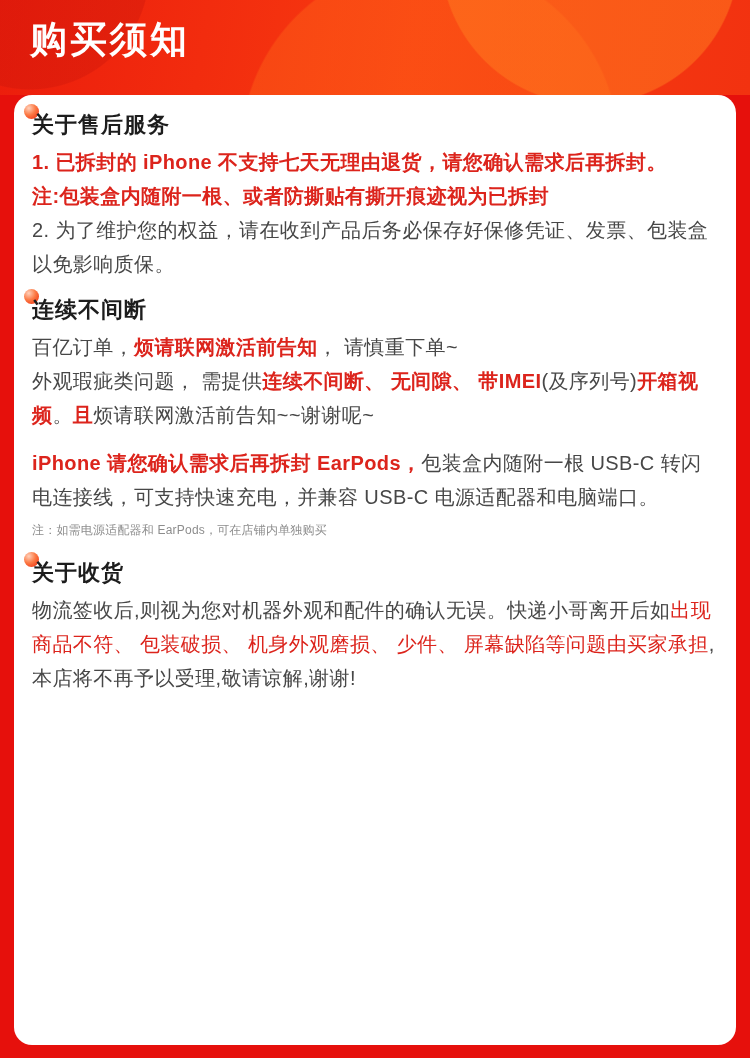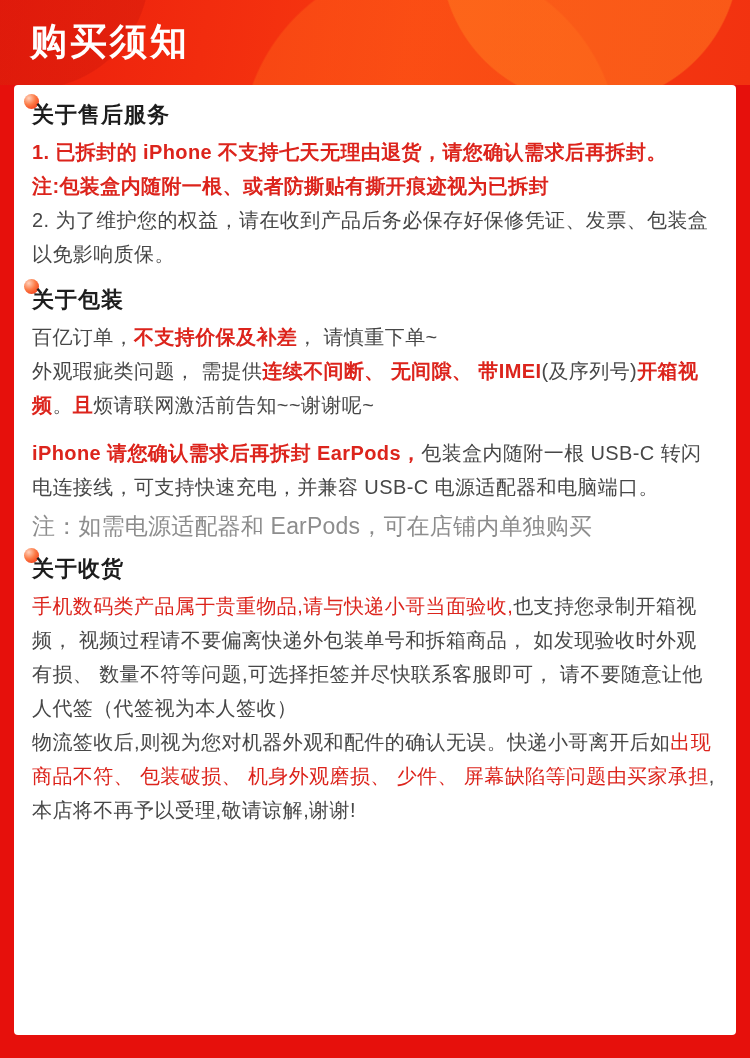--- a/index.html
+++ b/index.html
@@ -5,43 +5,44 @@
   html,body{margin:0;padding:0;}
   body{
     width:750px;height:1058px;
     background:#e6100c;
     font-family:"Liberation Sans","DejaVu Sans",sans-serif;
     overflow:hidden;
   }
   
   .header{
     position:relative;
-    height:85px;
+    height:95px;
     background:
       radial-gradient(circle 150px at 590px -45px, rgba(255,120,30,.55) 0 99%, rgba(255,120,30,0) 100%),
       radial-gradient(circle 190px at 430px 150px, rgba(255,105,25,.40) 0 99%, rgba(255,105,25,0) 100%),
       radial-gradient(circle 120px at 30px -30px, rgba(200,20,10,.35) 0 99%, rgba(200,20,10,0) 100%),
       linear-gradient(100deg,#ec1d0c 0%,#f83b10 55%,#f23210 100%);
+    font-family: Liberation Mono, monospace;
   }
   .header h1{
     margin:0;
     padding:22px 0 0 30px;
     font-size:37px;
     line-height:40px;
     font-weight:700;
     letter-spacing:3px;
     color:#ffffff;
   }
   
   .card{
     box-sizing:border-box;
     margin:0 14px;
     height:950px;
     background:#ffffff;
-    border-radius:4px;
+    border-radius:18px;
     padding:15px 20px 20px 18px;
     overflow:hidden;
   }
   .sec + .sec{margin-top:14px;}
   .sec-h{
     position:relative;
     margin:0 0 5px 0;
     font-size:22px;
     line-height:30px;
     font-weight:700;
@@ -60,50 +61,49 @@
   .para{
     margin:0;
     font-size:20px;
     line-height:34px;
     letter-spacing:.4px;
     color:#474747;
   }
   .red{color:#dc241c;}
   .bold{font-weight:700;}
   .note-line{
-    font-size:23px;
+    font-size:12px;
     line-height:28px;
     color:#8d8d8d;
     letter-spacing:.2px;
-    margin-top:8px;
+    margin-top:2px;
   }
 </style>
 </head>
 <body>
 
 <div class="header">
   <h1>购买须知</h1>
 </div>
 
 <div class="card">
   <div id="sections">
       <section class="sec">
         <h2 class="sec-h"><span class="dot"></span><span class="txt">关于售后服务</span></h2>
         <p class="para"><span class="red bold">1. 已拆封的 iPhone 不支持七天无理由退货，请您确认需求后再拆封。</span></p>
         <p class="para"><span class="red bold">注:包装盒内随附一根、或者防撕贴有撕开痕迹视为已拆封</span></p>
         <p class="para"><span>2. 为了维护您的权益，请在收到产品后务必保存好保修凭证、发票、包装盒以免影响质保。</span></p>
       </section>
       <section class="sec">
-        <h2 class="sec-h"><span class="dot"></span><span class="txt">关于包装</span></h2>
-        <p class="para"><span>百亿订单，</span><span class="red bold">不支持价保及补差</span><span>， 请慎重下单~</span></p>
+        <h2 class="sec-h"><span class="dot"></span><span class="txt">连续不间断</span></h2>
+        <p class="para"><span>百亿订单，</span><span class="red bold">烦请联网激活前告知</span><span>， 请慎重下单~</span></p>
         <p class="para"><span>外观瑕疵类问题， 需提供</span><span class="red bold">连续不间断、 无间隙、 带IMEI</span><span>(及序列号)</span><span class="red bold">开箱视频</span><span>。</span><span class="red bold">且</span><span>烦请联网激活前告知~~谢谢呢~</span></p>
       </section>
       <section class="sec">
         <p class="para"><span class="red bold">iPhone 请您确认需求后再拆封 EarPods，</span><span>包装盒内随附一根 USB-C 转闪电连接线，可支持快速充电，并兼容 USB-C 电源适配器和电脑端口。</span></p>
         <p class="para note-line"><span>注：如需电源适配器和 EarPods，可在店铺内单独购买</span></p>
       </section>
       <section class="sec">
         <h2 class="sec-h"><span class="dot"></span><span class="txt">关于收货</span></h2>
-        <p class="para"><span class="red">手机数码类产品属于贵重物品,请与快递小哥当面验收,</span><span>也支持您录制开箱视频， 视频过程请不要偏离快递外包装单号和拆箱商品， 如发现验收时外观有损、 数量不符等问题,可选择拒签并尽快联系客服即可， 请不要随意让他人代签（代签视为本人签收）</span></p>
         <p class="para"><span>物流签收后,则视为您对机器外观和配件的确认无误。快递小哥离开后如</span><span class="red">出现商品不符、 包装破损、 机身外观磨损、 少件、 屏幕缺陷等问题由买家承担</span><span>,本店将不再予以受理,敬请谅解,谢谢!</span></p>
       </section>
     </div>
 </div>
 
 </body></html>

